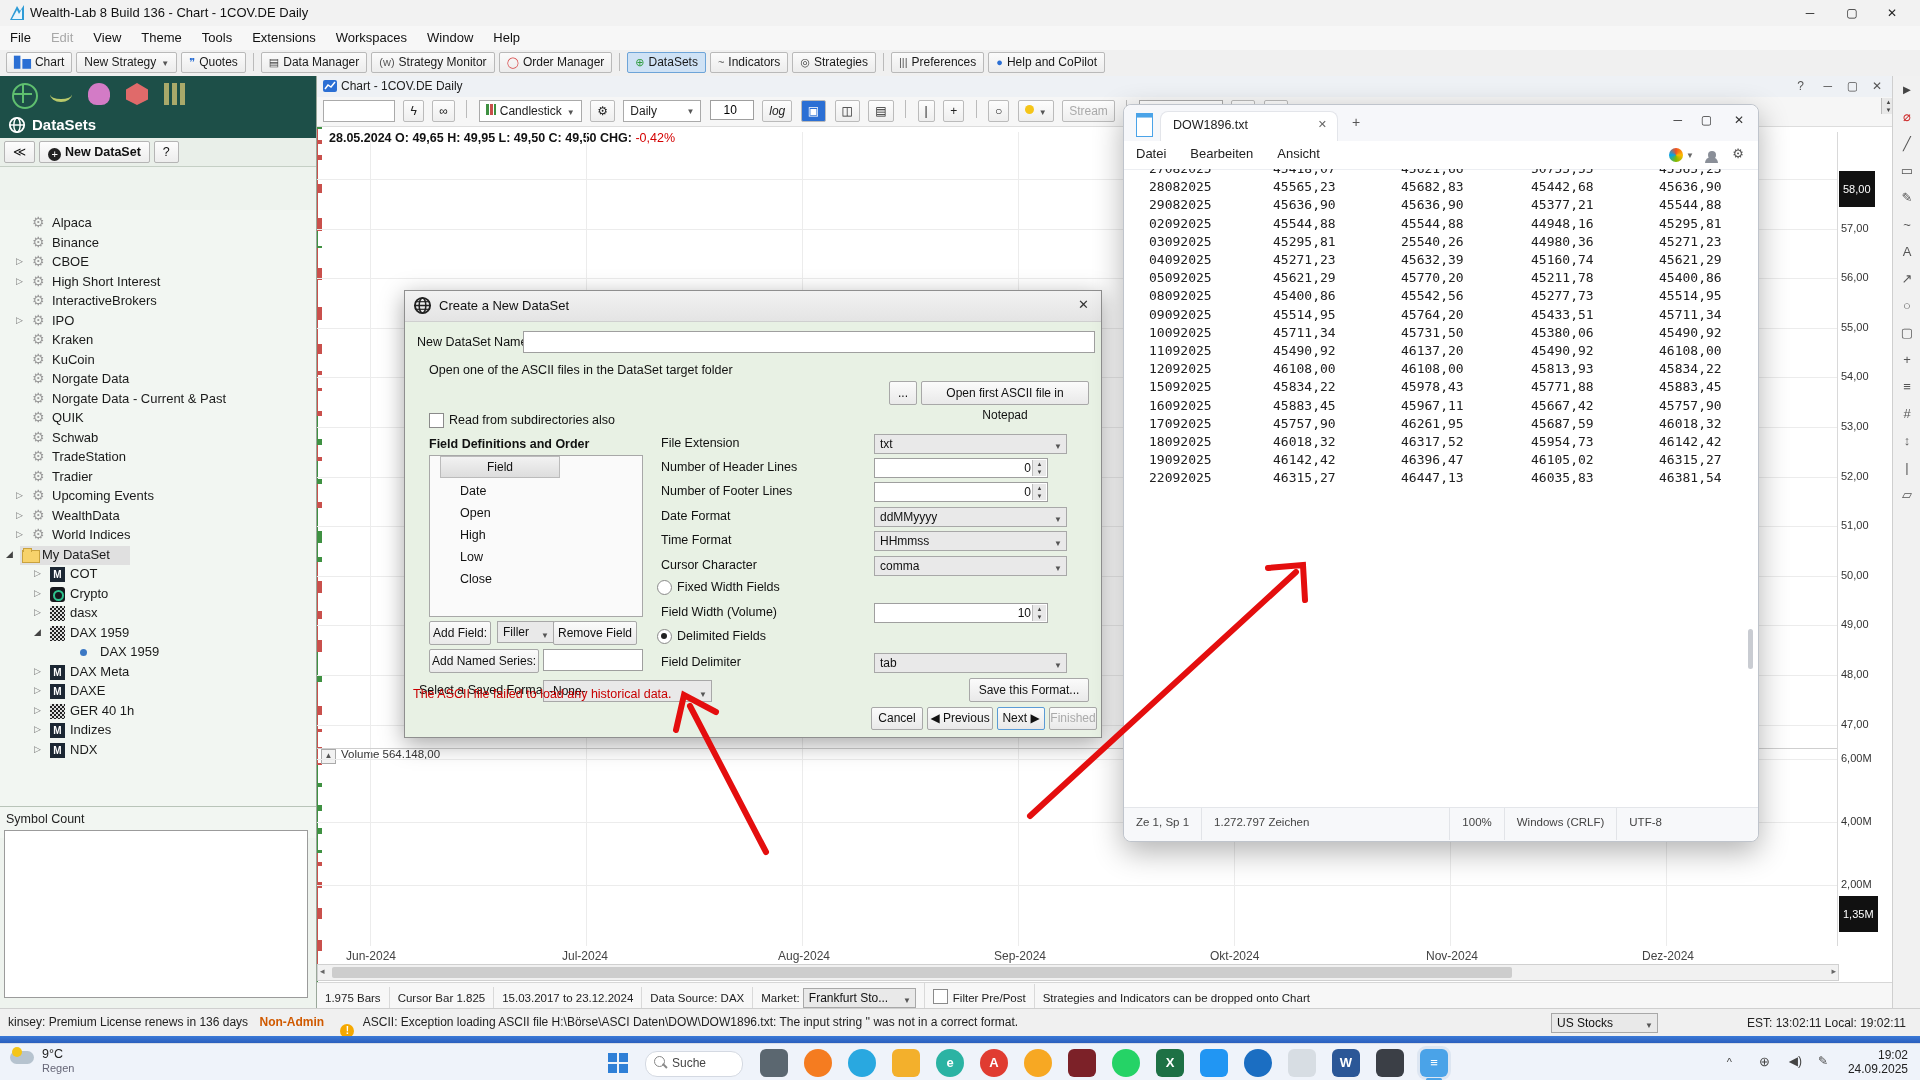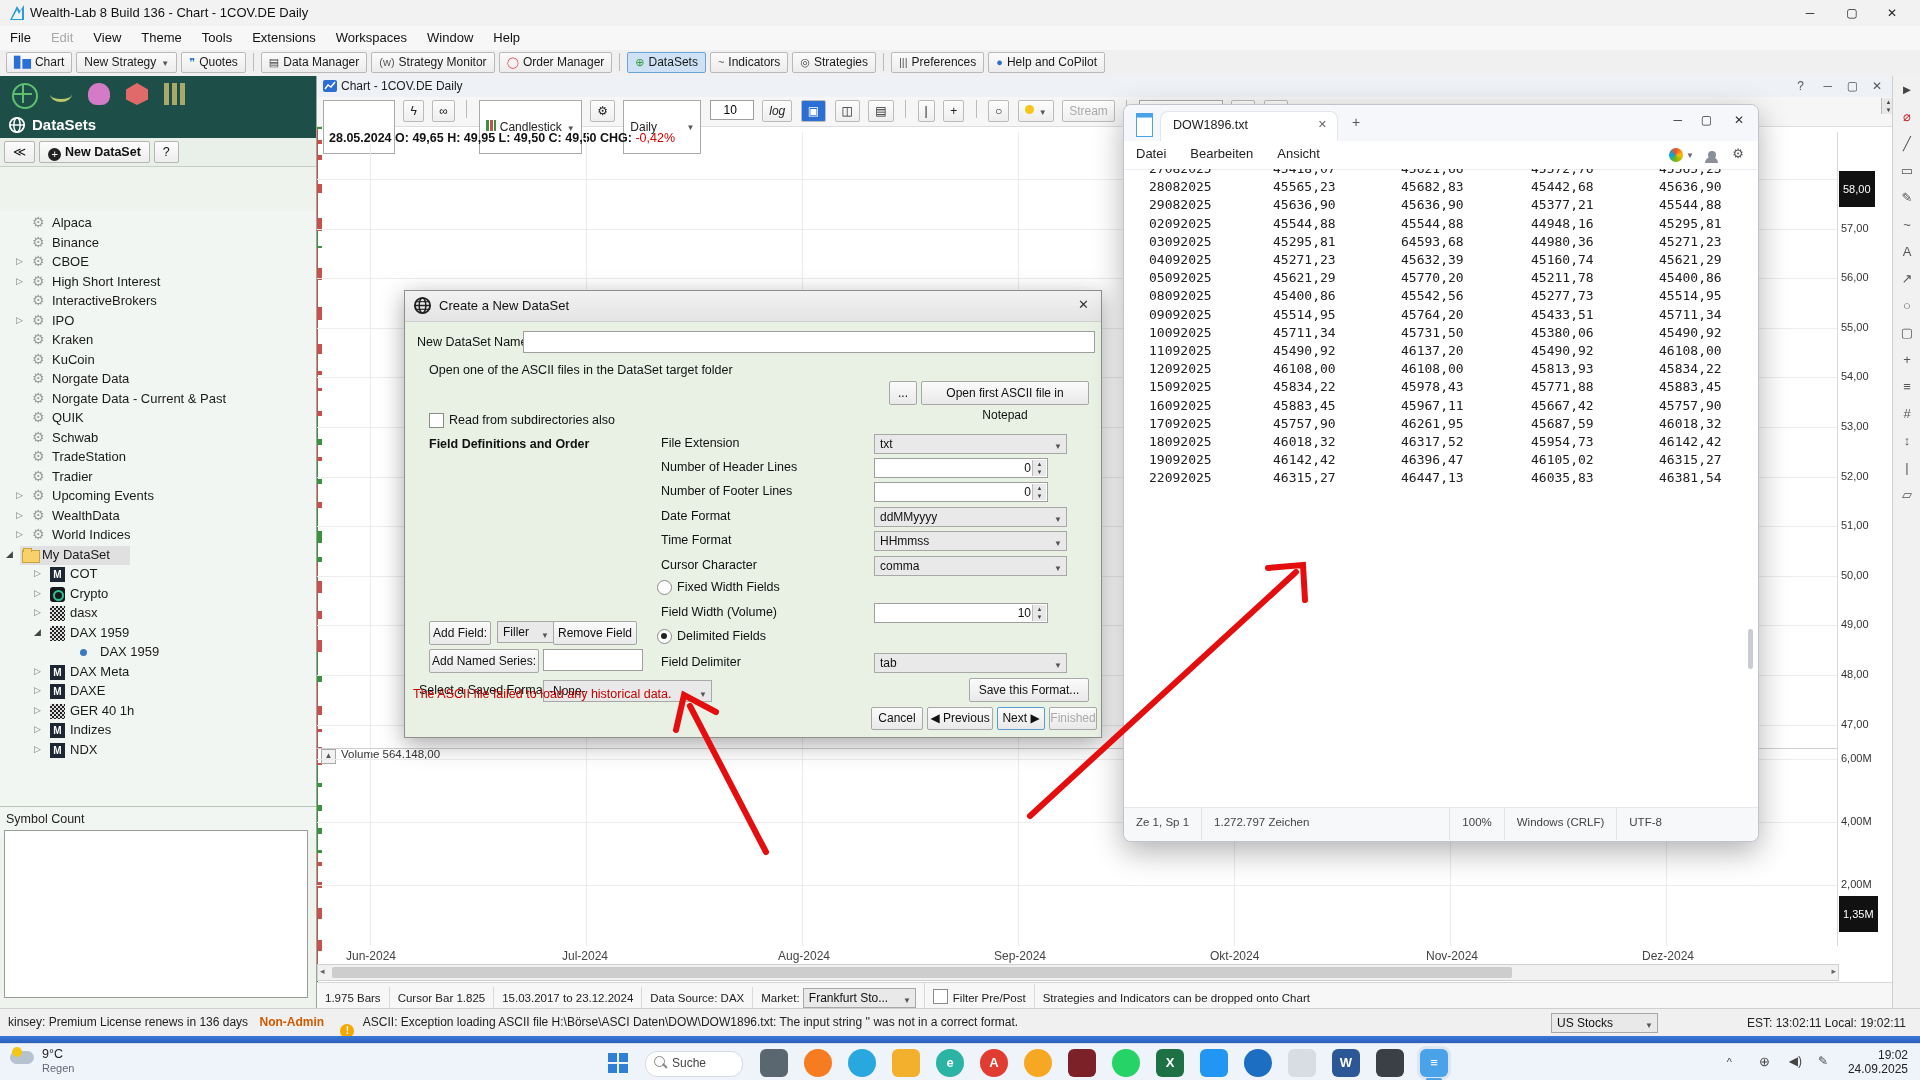--- a/index.html
+++ b/index.html
@@ -29,21 +29,21 @@
   .tarrow{position:absolute;font-size:9px;color:#777;top:3px;}
   .tico{position:absolute;top:1px;}
   .tlabel{position:absolute;top:1px;}
   #symcount{position:absolute;left:6px;top:736px;font-size:12.5px;color:#222;}
   #symbox{position:absolute;left:4px;top:754px;width:302px;height:166px;background:#fff;border:1px solid #9b9b9b;}
   
   #chart{position:absolute;left:317px;top:76px;width:1575px;height:932px;background:#fff;}
   #ctab{position:absolute;left:0;top:0;width:1575px;height:21px;background:#eef1f5;border-bottom:1px solid #d5d8dd;font-size:12px;color:#222;}
   #ctoolbar{position:absolute;left:0;top:21px;width:1575px;height:29px;background:#f6f6f6;border-bottom:1px solid #ddd;white-space:nowrap;padding-left:4px;}
   .cbtn{display:inline-block;height:20px;line-height:20px;margin:3px 2px;padding:0 6px;font-size:12px;background:linear-gradient(#fdfdfd,#eee);border:1px solid #bbb;border-radius:2px;color:#222;vertical-align:top;}
-  .csel{display:inline-block;height:20px;line-height:20px;margin:3px 2px;padding:16px 6px;font-size:12px;background:#fff;border:1px solid #aaa;color:#222;vertical-align:top;}
+  .csel{display:inline-block;height:20px;line-height:20px;margin:3px 2px;padding:0 6px;font-size:12px;background:#fff;border:1px solid #aaa;color:#222;vertical-align:top;}
   .carr{font-size:8px;color:#555;margin-left:5px;}
   #ohlc{position:absolute;left:12px;top:55px;font-size:12.5px;color:#111;}
   #ohlc b{font-weight:bold;}
   .gridv{position:absolute;width:1px;background:#ececec;}
   .gridh{position:absolute;height:1px;background:#ececec;}
   .plabel{position:absolute;font-size:11px;color:#333;width:46px;text-align:left;}
   .pbadge{position:absolute;font-size:11px;color:#fff;background:#111;padding:12px 4px;font-weight:normal;}
   .xlabel{position:absolute;font-size:12px;color:#444;top:873px;}
   #volhead{position:absolute;left:4px;top:672px;font-size:11.5px;color:#333;}
   #cscroll{position:absolute;left:0;top:888px;width:1520px;height:15px;background:#f1f1f1;border:1px solid #d0d0d0;}
@@ -534,20 +534,30 @@
     <span class="abs" style="right:12px;top:6px;color:#333">✕</span>
   </div>
   <span class="dlabel" style="left:12px;top:44px">New DataSet Name:</span>
   <div class="dinput" style="left:118px;top:40px;width:562px;height:20px"></div>
   <span class="dlabel" style="left:24px;top:72px">Open one of the ASCII files in the DataSet target folder</span>
   <div class="dbtn" style="left:484px;top:90px;width:26px;height:22px;line-height:22px">...</div>
   <div class="dbtn" style="left:516px;top:90px;width:166px;height:22px;line-height:22px">Open first ASCII file in Notepad</div>
   <span class="chk" style="left:24px;top:122px"></span>
   <span class="dlabel" style="left:44px;top:122px">Read from subdirectories also</span>
   <span class="dlabel" style="left:24px;top:146px;font-weight:bold">Field Definitions and Order</span>
+  <div class="abs" style="left:24px;top:164px;width:212px;height:160px;background:#fafafa;border:1px solid #a8a8a8">
+    <div style="width:118px;height:20px;margin-left:10px;background:linear-gradient(#f2f2f2,#ddd);border:1px solid #bbb;text-align:center;line-height:20px;font-size:12px">Field</div>
+    <div id="fieldrows">
+        <div style="position: absolute; left: 30px; top: 28px; font-size: 12.5px;">Date</div>
+        <div style="position: absolute; left: 30px; top: 50px; font-size: 12.5px;">Open</div>
+        <div style="position: absolute; left: 30px; top: 72px; font-size: 12.5px;">High</div>
+        <div style="position: absolute; left: 30px; top: 94px; font-size: 12.5px;">Low</div>
+        <div style="position: absolute; left: 30px; top: 116px; font-size: 12.5px;">Close</div>
+      </div>
+  </div>
   <div class="dbtn" style="left:24px;top:330px;width:60px;height:22px;line-height:22px">Add Field:</div>
   <div class="dsel" style="left:92px;top:330px;width:36px;height:20px;line-height:20px;padding-right:14px"><span>Filler</span><span class="sa" style="top:4px">▼</span></div>
   <div class="dbtn" style="left:148px;top:330px;width:82px;height:22px;line-height:22px">Remove Field</div>
   <div class="dbtn" style="left:24px;top:358px;width:108px;height:22px;line-height:22px">Add Named Series:</div>
   <div class="dinput" style="left:138px;top:358px;width:90px;height:20px"></div>
   <div id="fmtrows">
       <div class="dlabel" style="position: absolute; left: 256px; top: 145px;">File Extension</div>
       <div class="dsel" style="position: absolute; left: 469px; top: 143px; width: 172px; height: 18px; line-height: 18px; padding-right: 14px;"><span>txt</span><span class="sa" style="top: 3px;">▼</span></div>
       <div class="dlabel" style="position: absolute; left: 256px; top: 169px;">Number of Header Lines</div>
       <div class="dspin" style="position: absolute; left: 469px; top: 167px; width: 152px; height: 18px; line-height: 18px;"><span>0</span><span class="spinarr">▲<br>▼</span></div>
@@ -594,21 +604,21 @@
     <span id="np-menus"><span class="npmenu">Datei</span><span class="npmenu">Bearbeiten</span><span class="npmenu">Ansicht</span></span>
     <span class="abs" style="right:64px;top:5px"><span style="display:inline-block;width:14px;height:14px;border-radius:50%;background:conic-gradient(#f25022,#ffb900,#7fba00,#00a4ef,#f25022);vertical-align:middle"></span><span style="font-size:8px;color:#666;margin-left:3px">▼</span></span>
     <span class="abs" style="right:40px;top:6px"><span style="display:inline-block;width:8px;height:8px;border-radius:50%;background:#8a8f98"></span><span style="display:inline-block;width:13px;height:6px;border-radius:6px 6px 0 0;background:#8a8f98;margin-left:-11px;vertical-align:-4px"></span></span>
     <span class="abs" style="right:14px;top:5px;color:#555;font-size:13px">⚙</span>
   </div>
   <div id="np-content">
       <div class="nprow">
         <span style="left: 25px; top: -8px;">27082025</span>
         <span style="left: 149px; top: -8px;">45418,07</span>
         <span style="left: 277px; top: -8px;">45621,66</span>
-        <span style="left: 407px; top: -8px;">45572,76</span>
+        <span style="left: 407px; top: -8px;">50755,55</span>
         <span style="left: 535px; top: -8px;">45565,23</span>
       </div>
       <div class="nprow">
         <span style="left: 25px; top: 10.2px;">28082025</span>
         <span style="left: 149px; top: 10.2px;">45565,23</span>
         <span style="left: 277px; top: 10.2px;">45682,83</span>
         <span style="left: 407px; top: 10.2px;">45442,68</span>
         <span style="left: 535px; top: 10.2px;">45636,90</span>
       </div>
       <div class="nprow">
@@ -621,21 +631,21 @@
       <div class="nprow">
         <span style="left: 25px; top: 46.6px;">02092025</span>
         <span style="left: 149px; top: 46.6px;">45544,88</span>
         <span style="left: 277px; top: 46.6px;">45544,88</span>
         <span style="left: 407px; top: 46.6px;">44948,16</span>
         <span style="left: 535px; top: 46.6px;">45295,81</span>
       </div>
       <div class="nprow">
         <span style="left: 25px; top: 64.8px;">03092025</span>
         <span style="left: 149px; top: 64.8px;">45295,81</span>
-        <span style="left: 277px; top: 64.8px;">64593,68</span>
+        <span style="left: 277px; top: 64.8px;">25540,26</span>
         <span style="left: 407px; top: 64.8px;">44980,36</span>
         <span style="left: 535px; top: 64.8px;">45271,23</span>
       </div>
       <div class="nprow">
         <span style="left: 25px; top: 83px;">04092025</span>
         <span style="left: 149px; top: 83px;">45271,23</span>
         <span style="left: 277px; top: 83px;">45632,39</span>
         <span style="left: 407px; top: 83px;">45160,74</span>
         <span style="left: 535px; top: 83px;">45621,29</span>
       </div>

